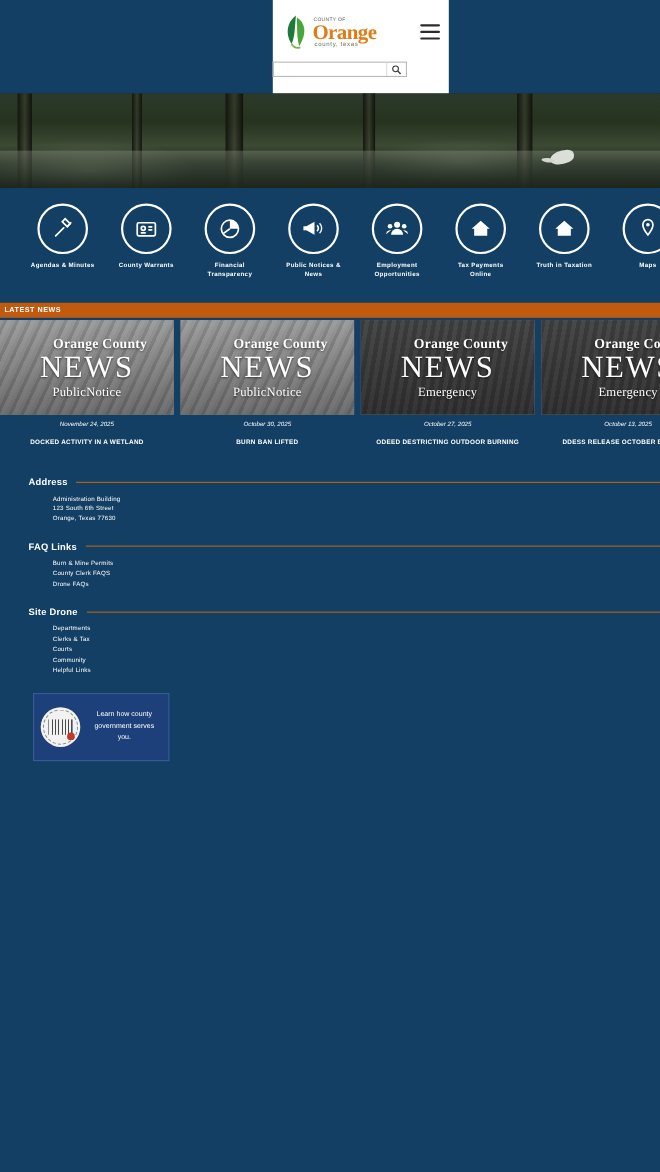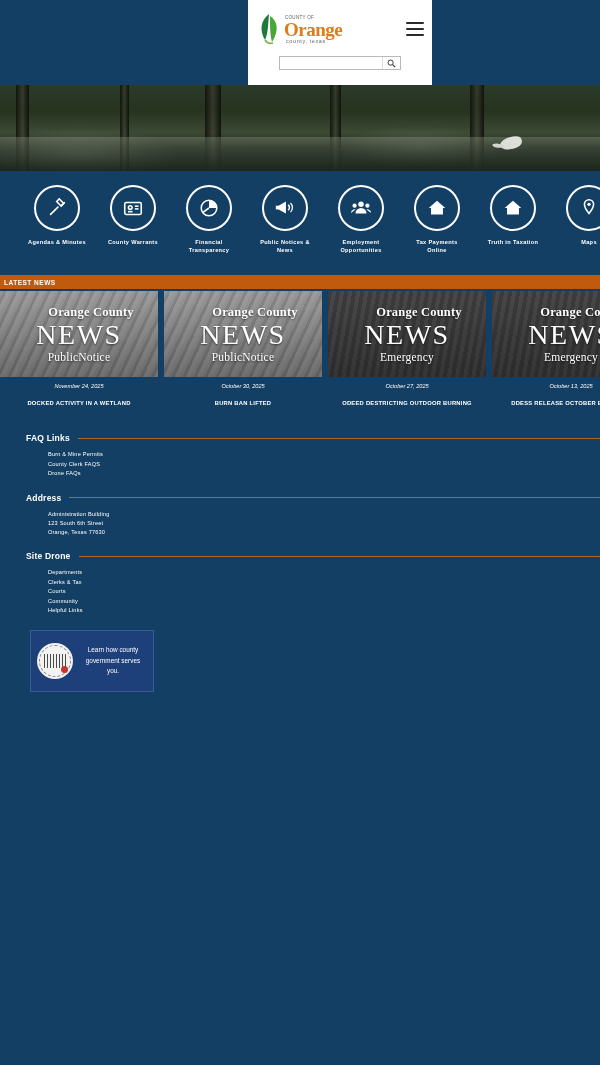--- a/index.html
+++ b/index.html
@@ -16,26 +16,26 @@
   
   .header-band {
     position: relative;
     height: 85px;
     background: #123f63;
   }
   .header-card {
     position: absolute;
     left: 248px;
     top: 0;
-    width: 184px;
+    width: 160px;
     height: 85px;
     background: #ffffff;
     display: flex;
     flex-direction: column;
-    align-items: center;
+    align-items: flex-start;
   }
   .logo-row {
     display: flex;
     align-items: center;
     width: 100%;
     padding: 6px 8px 0 8px;
     height: 52px;
   }
   .leaf {
     width: 26px; height: 34px;
@@ -567,39 +567,39 @@
       <span class="news-title">DDESS RELEASE OCTOBER BURN BAN</span>
     </div>
   </div>
 
 </div>
 
 <div class="footer">
 
   <div class="fsec">
     <div class="fsec-head">
+      <span class="fsec-title">Address</span>
+      <span class="fsec-rule"></span>
+    </div>
+    <div class="fsec-body">
+      <div class="fline">Administration Building</div>
+      <div class="fline">123 South 6th Street</div>
+      <div class="fline">Orange, Texas 77630</div>
+    </div>
+  </div>
+
+  <div class="fsec">
+    <div class="fsec-head">
       <span class="fsec-title">FAQ Links</span>
       <span class="fsec-rule"></span>
     </div>
     <div class="fsec-body">
       <a class="flink">Burn &amp; Mine Permits</a>
       <a class="flink">County Clerk FAQS</a>
       <a class="flink">Drone FAQs</a>
-    </div>
-  </div>
-
-  <div class="fsec">
-    <div class="fsec-head">
-      <span class="fsec-title">Address</span>
-      <span class="fsec-rule"></span>
-    </div>
-    <div class="fsec-body">
-      <div class="fline">Administration Building</div>
-      <div class="fline">123 South 6th Street</div>
-      <div class="fline">Orange, Texas 77630</div>
     </div>
   </div>
 
   <div class="fsec">
     <div class="fsec-head">
       <span class="fsec-title">Site Drone</span>
       <span class="fsec-rule"></span>
     </div>
     <div class="fsec-body">
       <a class="flink">Departments</a>

